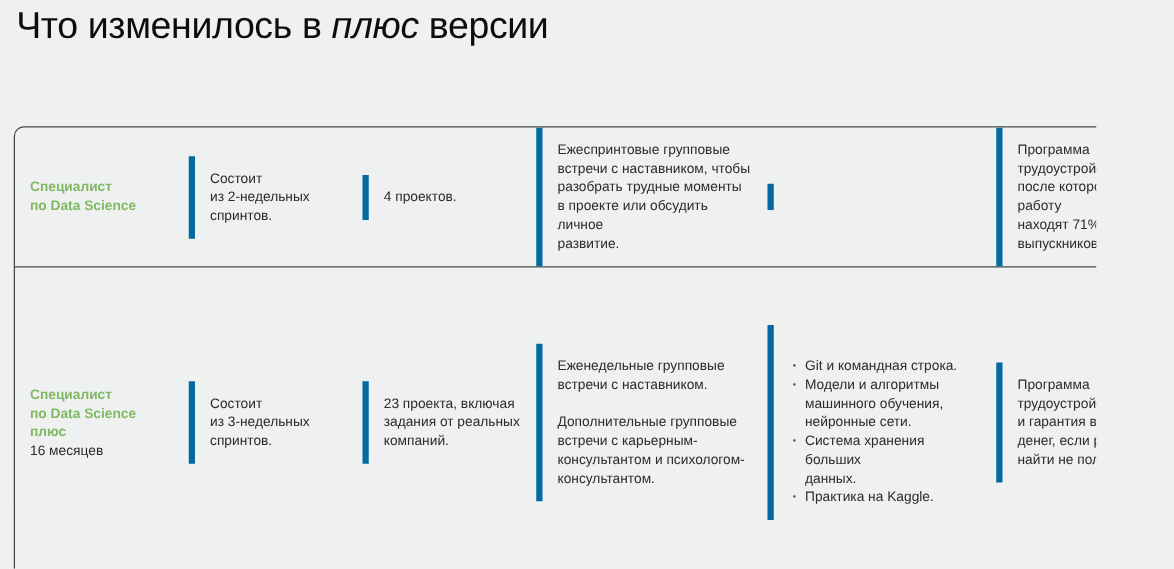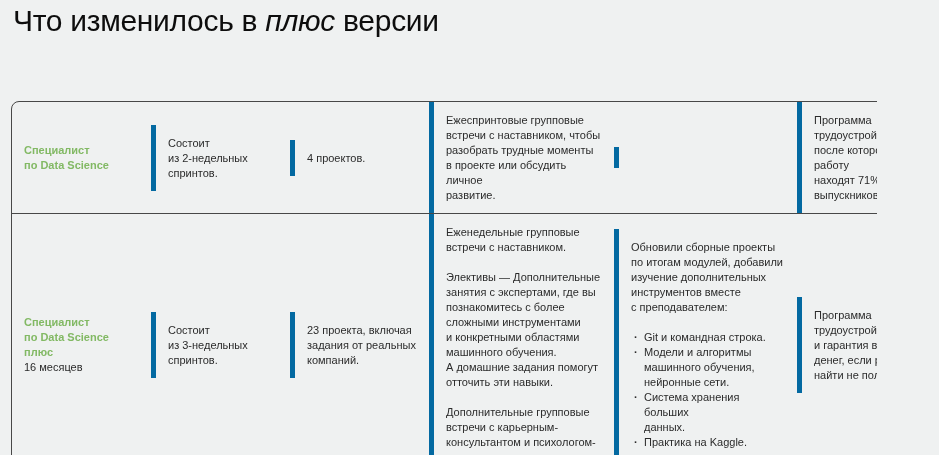--- a/index.html
+++ b/index.html
@@ -138,39 +138,26 @@
 спринтов.</div>
       </div>
       <div class="cell c3">
         <div class="txt">23 проекта, включая
 задания от реальных
 компаний.</div>
       </div>
       <div class="cell c4">
         <p class="para">Еженедельные групповые
 встречи с наставником.</p>
-        <p class="para">Элективы — Дополнительные
-занятия с экспертами, где вы
-познакомитесь с более
-сложными инструментами
-и конкретными областями
-машинного обучения.
-А домашние задания помогут
-отточить эти навыки.</p>
         <p class="para">Дополнительные групповые
 встречи с карьерным-
 консультантом и психологом-
 консультантом.</p>
       </div>
       <div class="cell c5">
-        <div class="txt">Обновили сборные проекты
-по итогам модулей, добавили
-изучение дополнительных
-инструментов вместе
-с преподавателем:</div>
         <div class="bullets">
           <div class="bullet">Git и командная строка.</div>
           <div class="bullet">Модели и алгоритмы
 машинного обучения,
 нейронные сети.</div>
           <div class="bullet">Система хранения больших
 данных.</div>
           <div class="bullet">Практика на Kaggle.</div>
         </div>
       </div>

